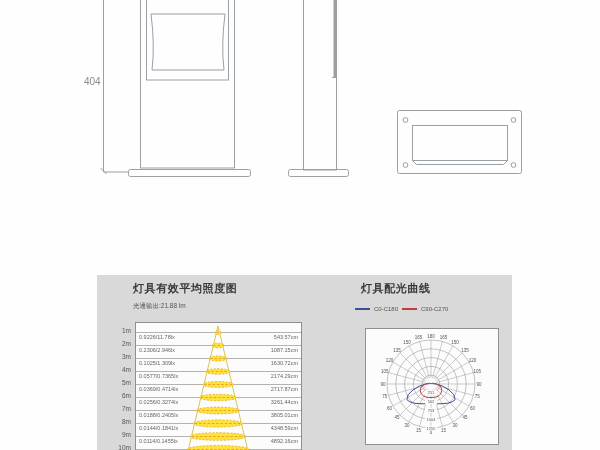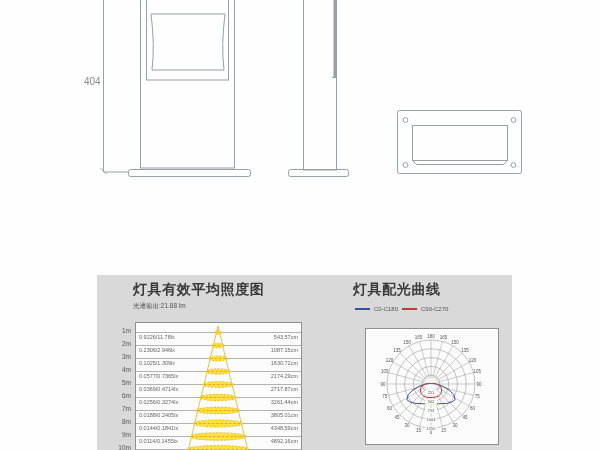--- a/index.html
+++ b/index.html
@@ -1,20 +1,20 @@
 <!DOCTYPE html>
 <html><head>
 <meta charset="utf-8">
 <style>
   html,body{margin:0;padding:0;background:#fff;}
   .canvas{position:relative;width:600px;height:450px;background:#fefefe;overflow:hidden;
           font-family:"Liberation Sans",sans-serif;}
   .drawing-svg{position:absolute;left:0;top:0;}
   .panel{position:absolute;left:97px;top:275px;width:415px;height:175px;background:#d9d9d9;overflow:hidden;}
-  .sec-title{position:absolute;font-size:14px;font-weight:bold;color:#3a3a3a;letter-spacing:.6px;white-space:nowrap;font-family:Liberation Serif, serif;}
+  .sec-title{position:absolute;font-size:11px;font-weight:bold;color:#3a3a3a;letter-spacing:.6px;white-space:nowrap;font-family:Liberation Serif, serif;}
   .sub{position:absolute;font-size:6.5px;color:#555;white-space:nowrap;}
   .plot{position:absolute;background:#fcfcfc;border:1px solid #8f8f8f;}
   #illum-box{left:38px;top:47px;width:165px;height:128px;overflow:hidden;}
   #polar-box{left:268px;top:53px;width:132px;height:115px;}
   .rline{position:absolute;left:0;width:165px;height:0;border-top:1px solid #b3b3b3;}
   .lux{position:absolute;left:3px;font-size:5.5px;color:#666;white-space:nowrap;line-height:1;}
   .dia{position:absolute;right:3px;font-size:5.5px;color:#666;white-space:nowrap;line-height:1;}
   .dlabels{position:absolute;left:6px;top:47px;width:28px;height:131px;}
   .dlabel{position:absolute;right:0;font-size:6.5px;color:#555;line-height:1;text-align:right;white-space:nowrap;}
   .legend{position:absolute;left:258px;top:31px;display:flex;align-items:center;gap:4px;
@@ -130,21 +130,21 @@
         <div class="lux" style="top: 77px;">0.0256/0.3274lx</div>
         <div class="dia" style="top: 77px;">3261.44cm</div>
         <div class="lux" style="top: 90px;">0.0188/0.2405lx</div>
         <div class="dia" style="top: 90px;">3805.01cm</div>
         <div class="lux" style="top: 103px;">0.0144/0.1841lx</div>
         <div class="dia" style="top: 103px;">4348.59cm</div>
         <div class="lux" style="top: 116px;">0.0114/0.1455lx</div>
         <div class="dia" style="top: 116px;">4892.16cm</div>
       </div>
 
-    <div class="sec-title" style="left:256px;top:6px;">灯具配光曲线</div>
+    <div class="sec-title" style="left:264px;top:6px;">灯具配光曲线</div>
     <div class="legend">
       <span class="swatch" id="sw0" style="background: rgb(60, 78, 156);"></span>
       <span>C0-C180</span>
       <span class="swatch" id="sw1" style="background: rgb(193, 59, 59);"></span>
       <span>C90-C270</span>
     </div>
     <div class="plot" id="polar-box"><svg width="130" height="113">
           <line x1="65" y1="61" x2="65" y2="99" stroke="#9a9a9a" stroke-width="0.5"></line>
           <line x1="66.55291427061512" y1="60.79555495773441" x2="76.38803798451092" y2="97.500736356719" stroke="#9a9a9a" stroke-width="0.5"></line>
           <line x1="68" y1="60.19615242270663" x2="87" y2="93.1051177665153" stroke="#9a9a9a" stroke-width="0.5"></line>

